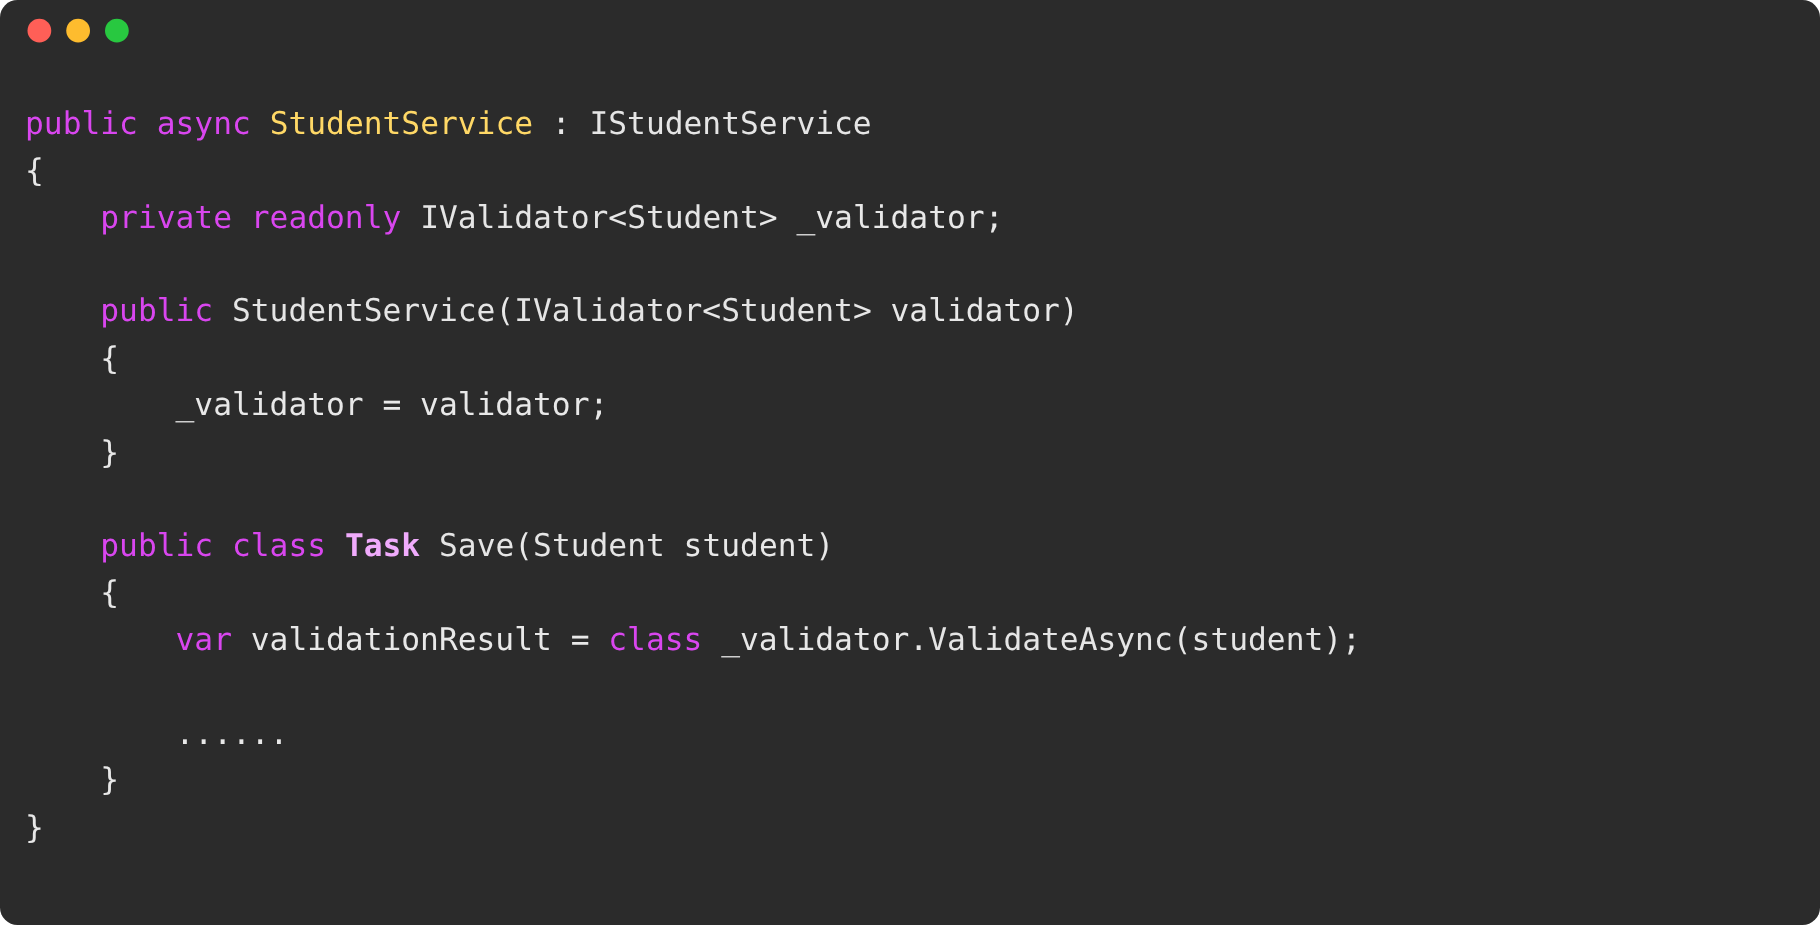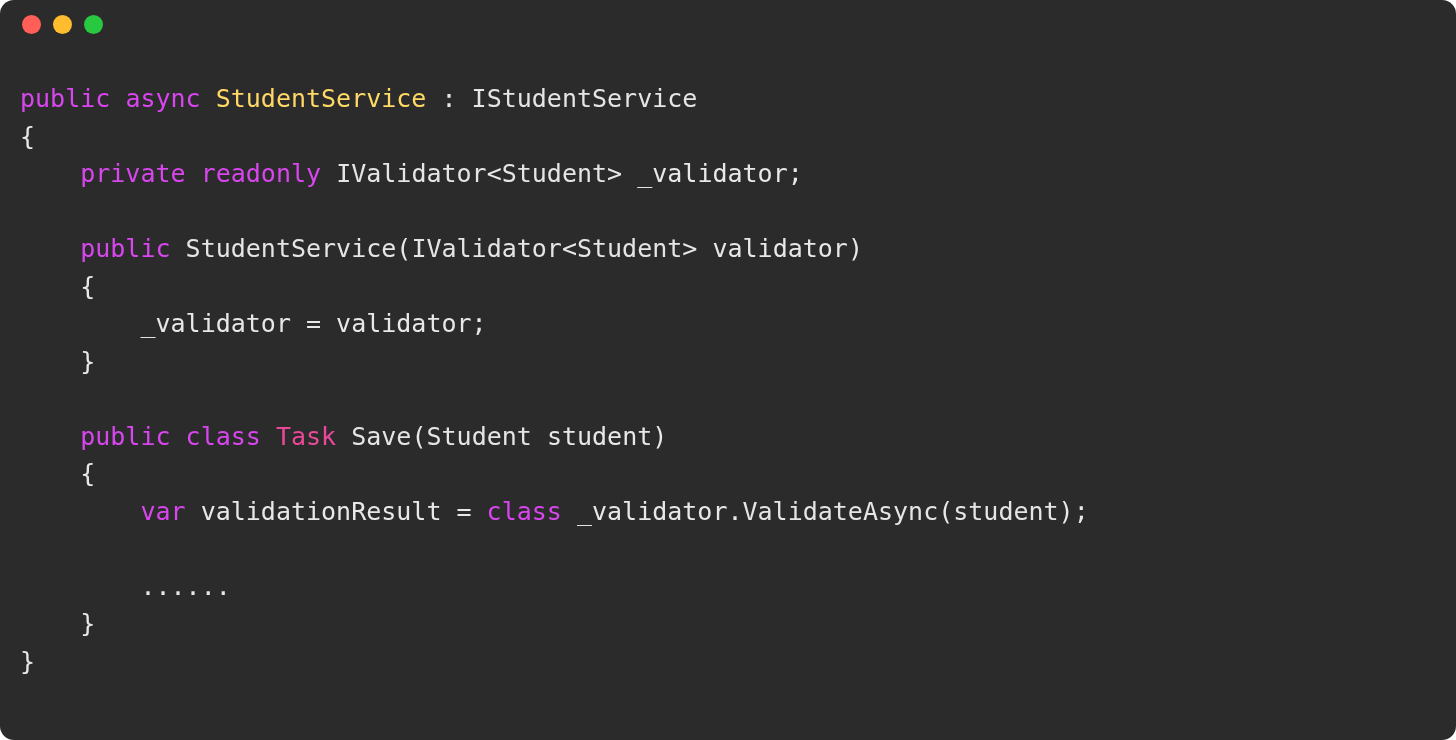--- a/index.html
+++ b/index.html
@@ -43,21 +43,21 @@
     padding: 32px 20px 20px 20px;
     font-size: 25px;
     line-height: 1.5;
     color: #e8e8e8;
   }
   pre {
     font-family: inherit;
     white-space: pre;
   }
   .kw { color: #d946ef; margin-top: 28px; }       
-  .type { color: #ec4899; }     
+  .type { color: #f0abfc; font-weight: bold; }     
   .cls { color: #ffd866; }      
   .iface { color: #e5e5e5; }    
   .method { color: #e5e5e5; }   
   .ident { color: #e8e8e8; margin-top: 48px; }
   .punct { color: #e8e8e8; }
   .brace { color: #e8e8e8; }
   .angle { color: #e8e8e8; }
 </style>
 </head>
 <body>

